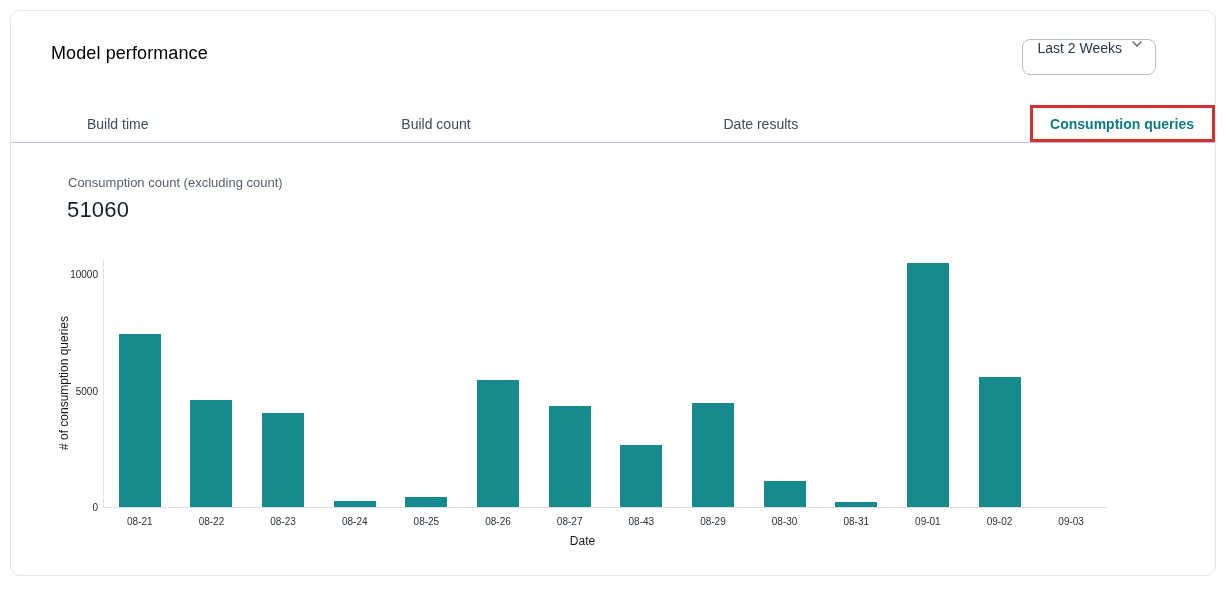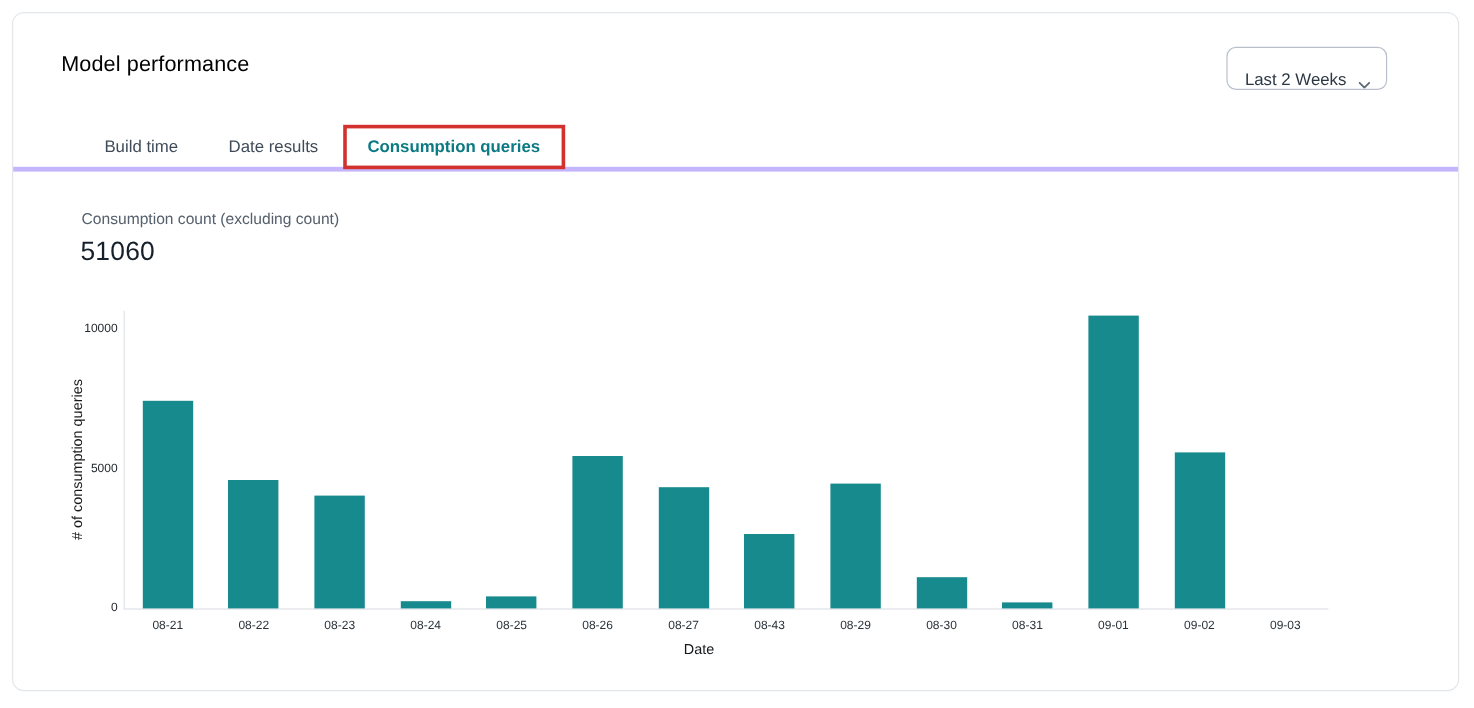--- a/index.html
+++ b/index.html
@@ -25,40 +25,41 @@
     font-size: 18px;
     font-weight: 400;
     color: #000000;
     letter-spacing: 0.1px;
   }
   .range-select {
     position: absolute;
     top: 28px; right: 59px;
     height: 36px;
     display: inline-flex;
-    align-items: flex-end;
+    align-items: flex-start;
     gap: 10px;
     padding: 0 13px 0 14px;
     background: #ffffff;
     border: 1px solid #b9c0ca;
     border-radius: 8px;
     font-size: 14px;
     color: #2b3744;
     cursor: pointer;
   }
   .chev { display: inline-flex; margin-top: 1px; }
   
   .tabs {
     position: absolute;
     top: 94px; left: 0; right: 0;
     height: 38px;
     display: flex;
     align-items: center;
     padding-left: 55px;
-    border-bottom: 4px solid #c4b5fd;
+    border-bottom: 1px solid #c4b5fd;
+    justify-content: space-between;
   }
   .tab {
     position: relative;
     height: 37px;
     display: inline-flex;
     align-items: center;
     padding: 0 21px;
     font-size: 14px;
     color: #3f4b59;
     cursor: pointer;
@@ -156,20 +157,23 @@
           <path d="M1 1l4 4 4-4" fill="none" stroke="#5f6975" stroke-width="1.5" stroke-linecap="round" stroke-linejoin="round"></path>
         </svg>
     </span>
   </div>
 
   <div class="tabs">
     <div class="tab">
       <span>Build time</span>
     </div>
     <div class="tab">
+      <span>Build count</span>
+    </div>
+    <div class="tab">
       <span>Date results</span>
     </div>
     <div class="tab active">
       <span>Consumption queries</span>
       <span class="red-box"></span>
     </div>
   </div>
 
   <div class="metric-label">Consumption count (excluding count)</div>
   <div class="metric-value">51060</div>

